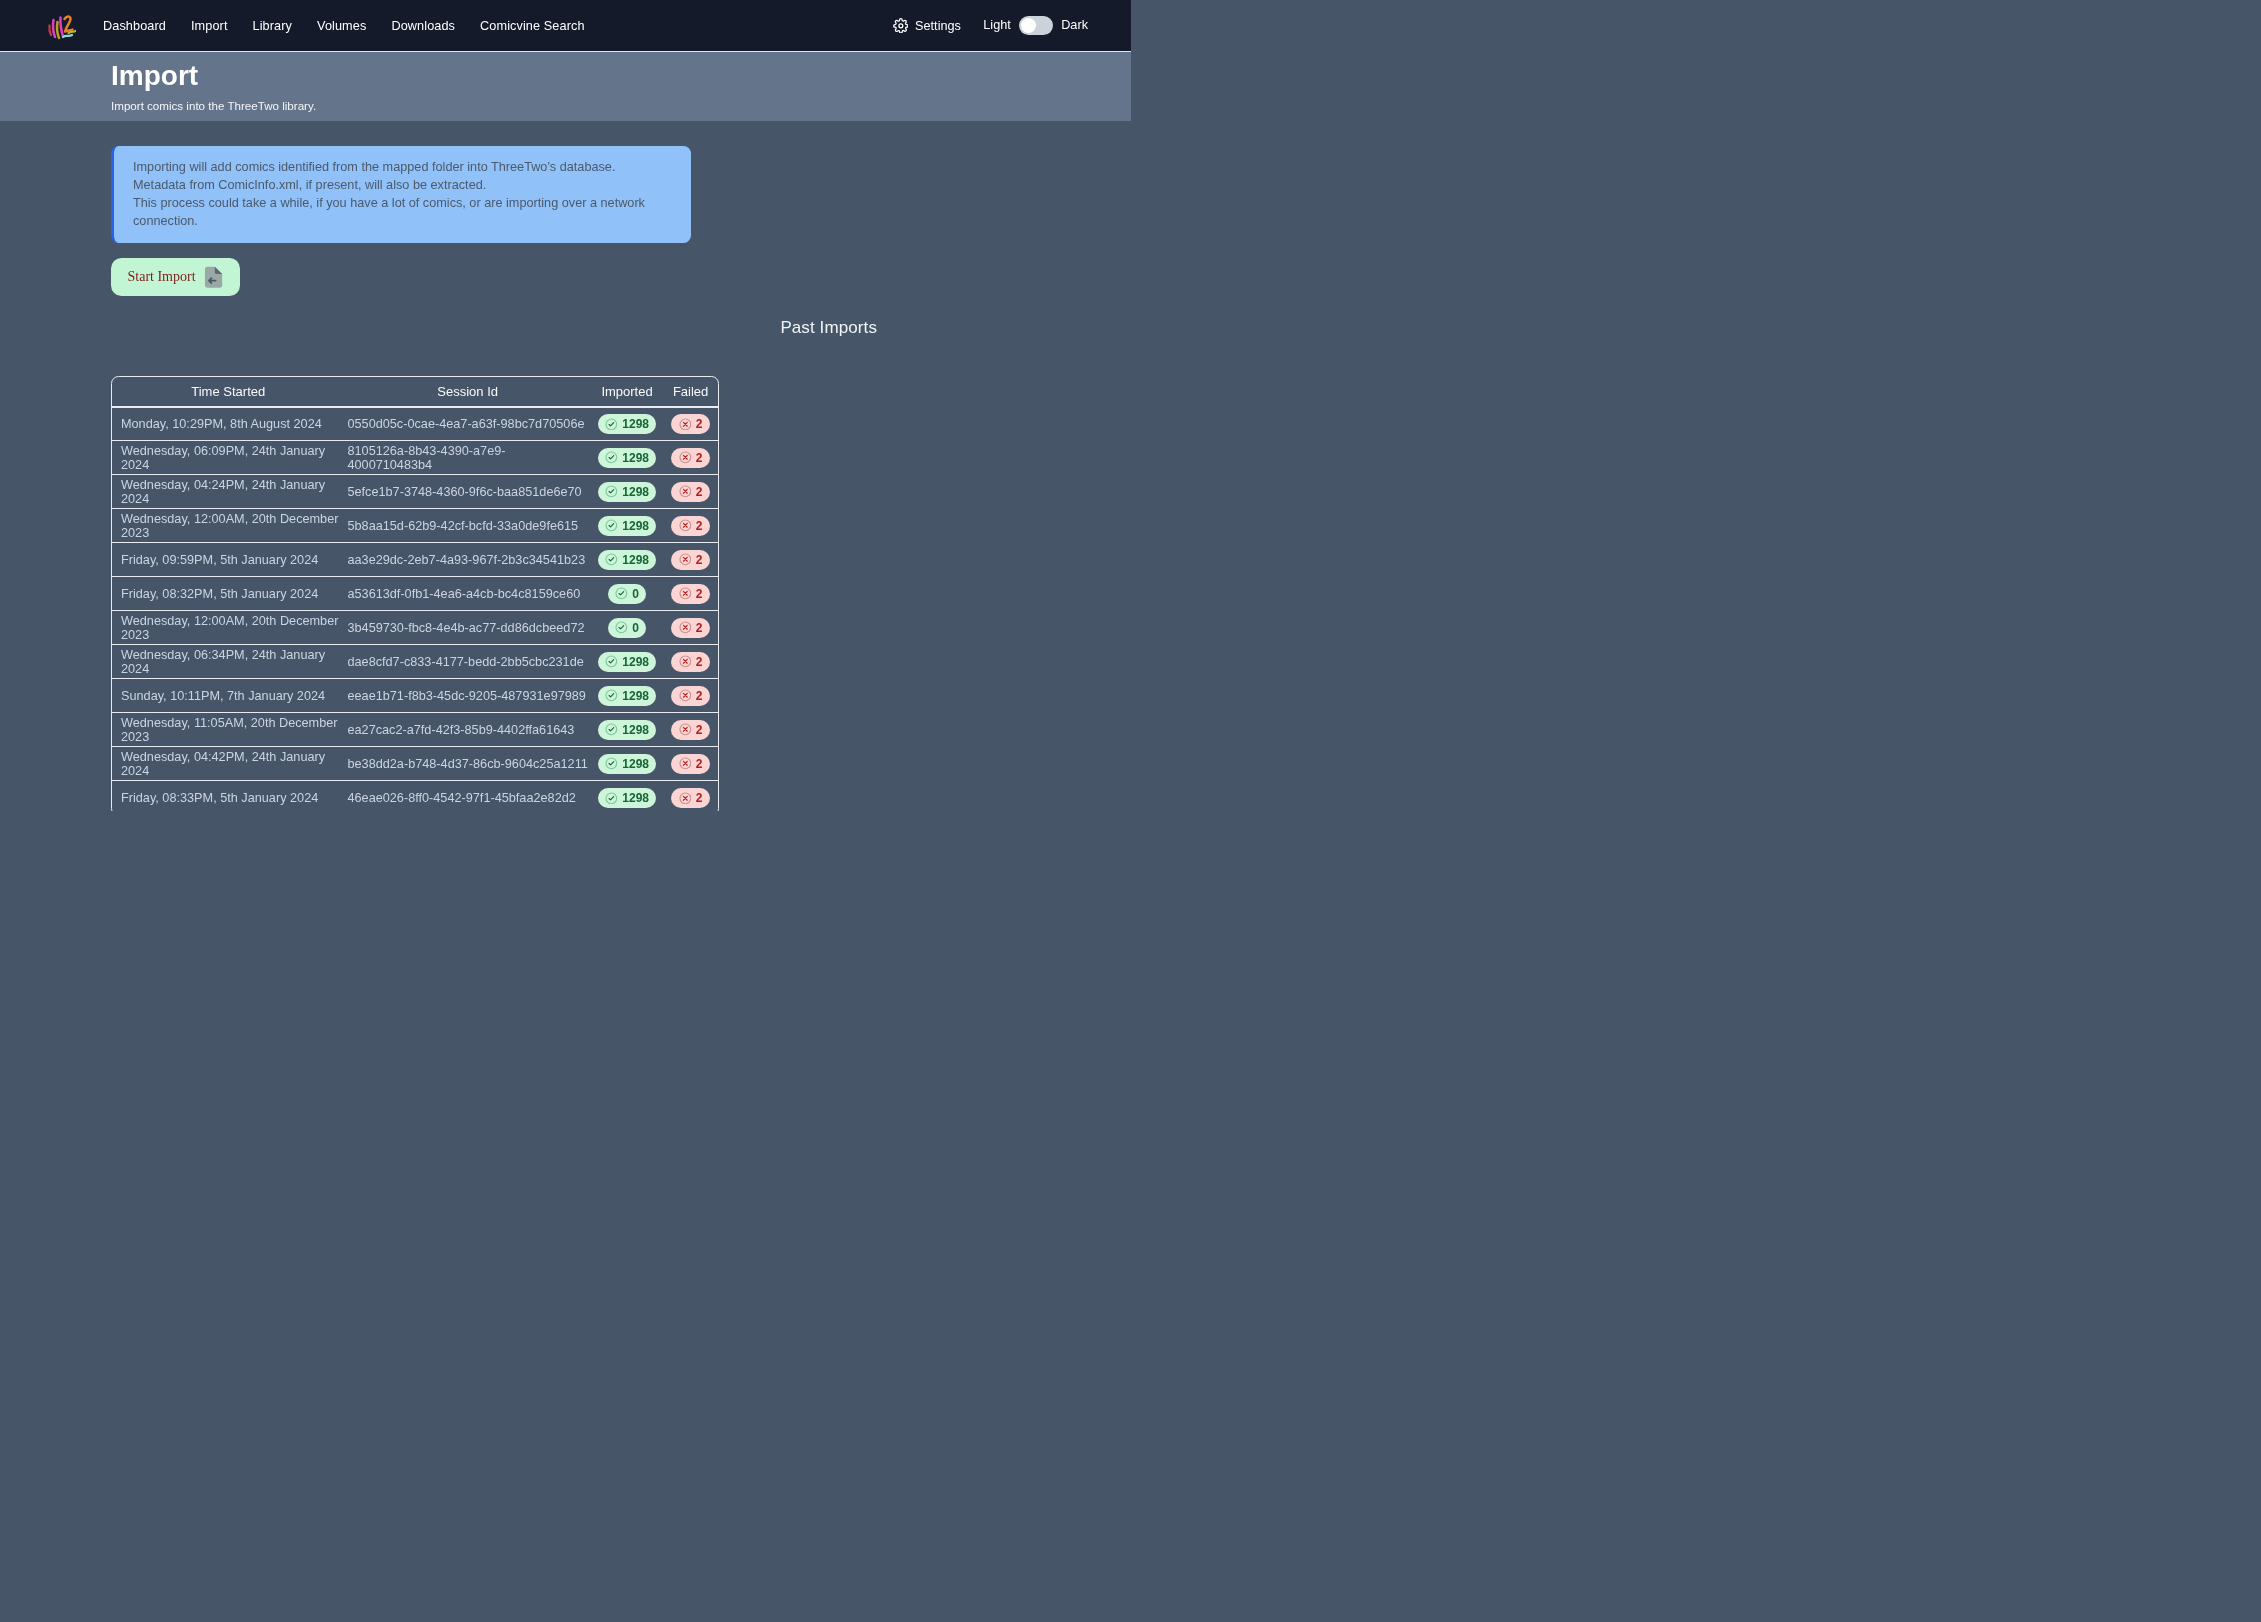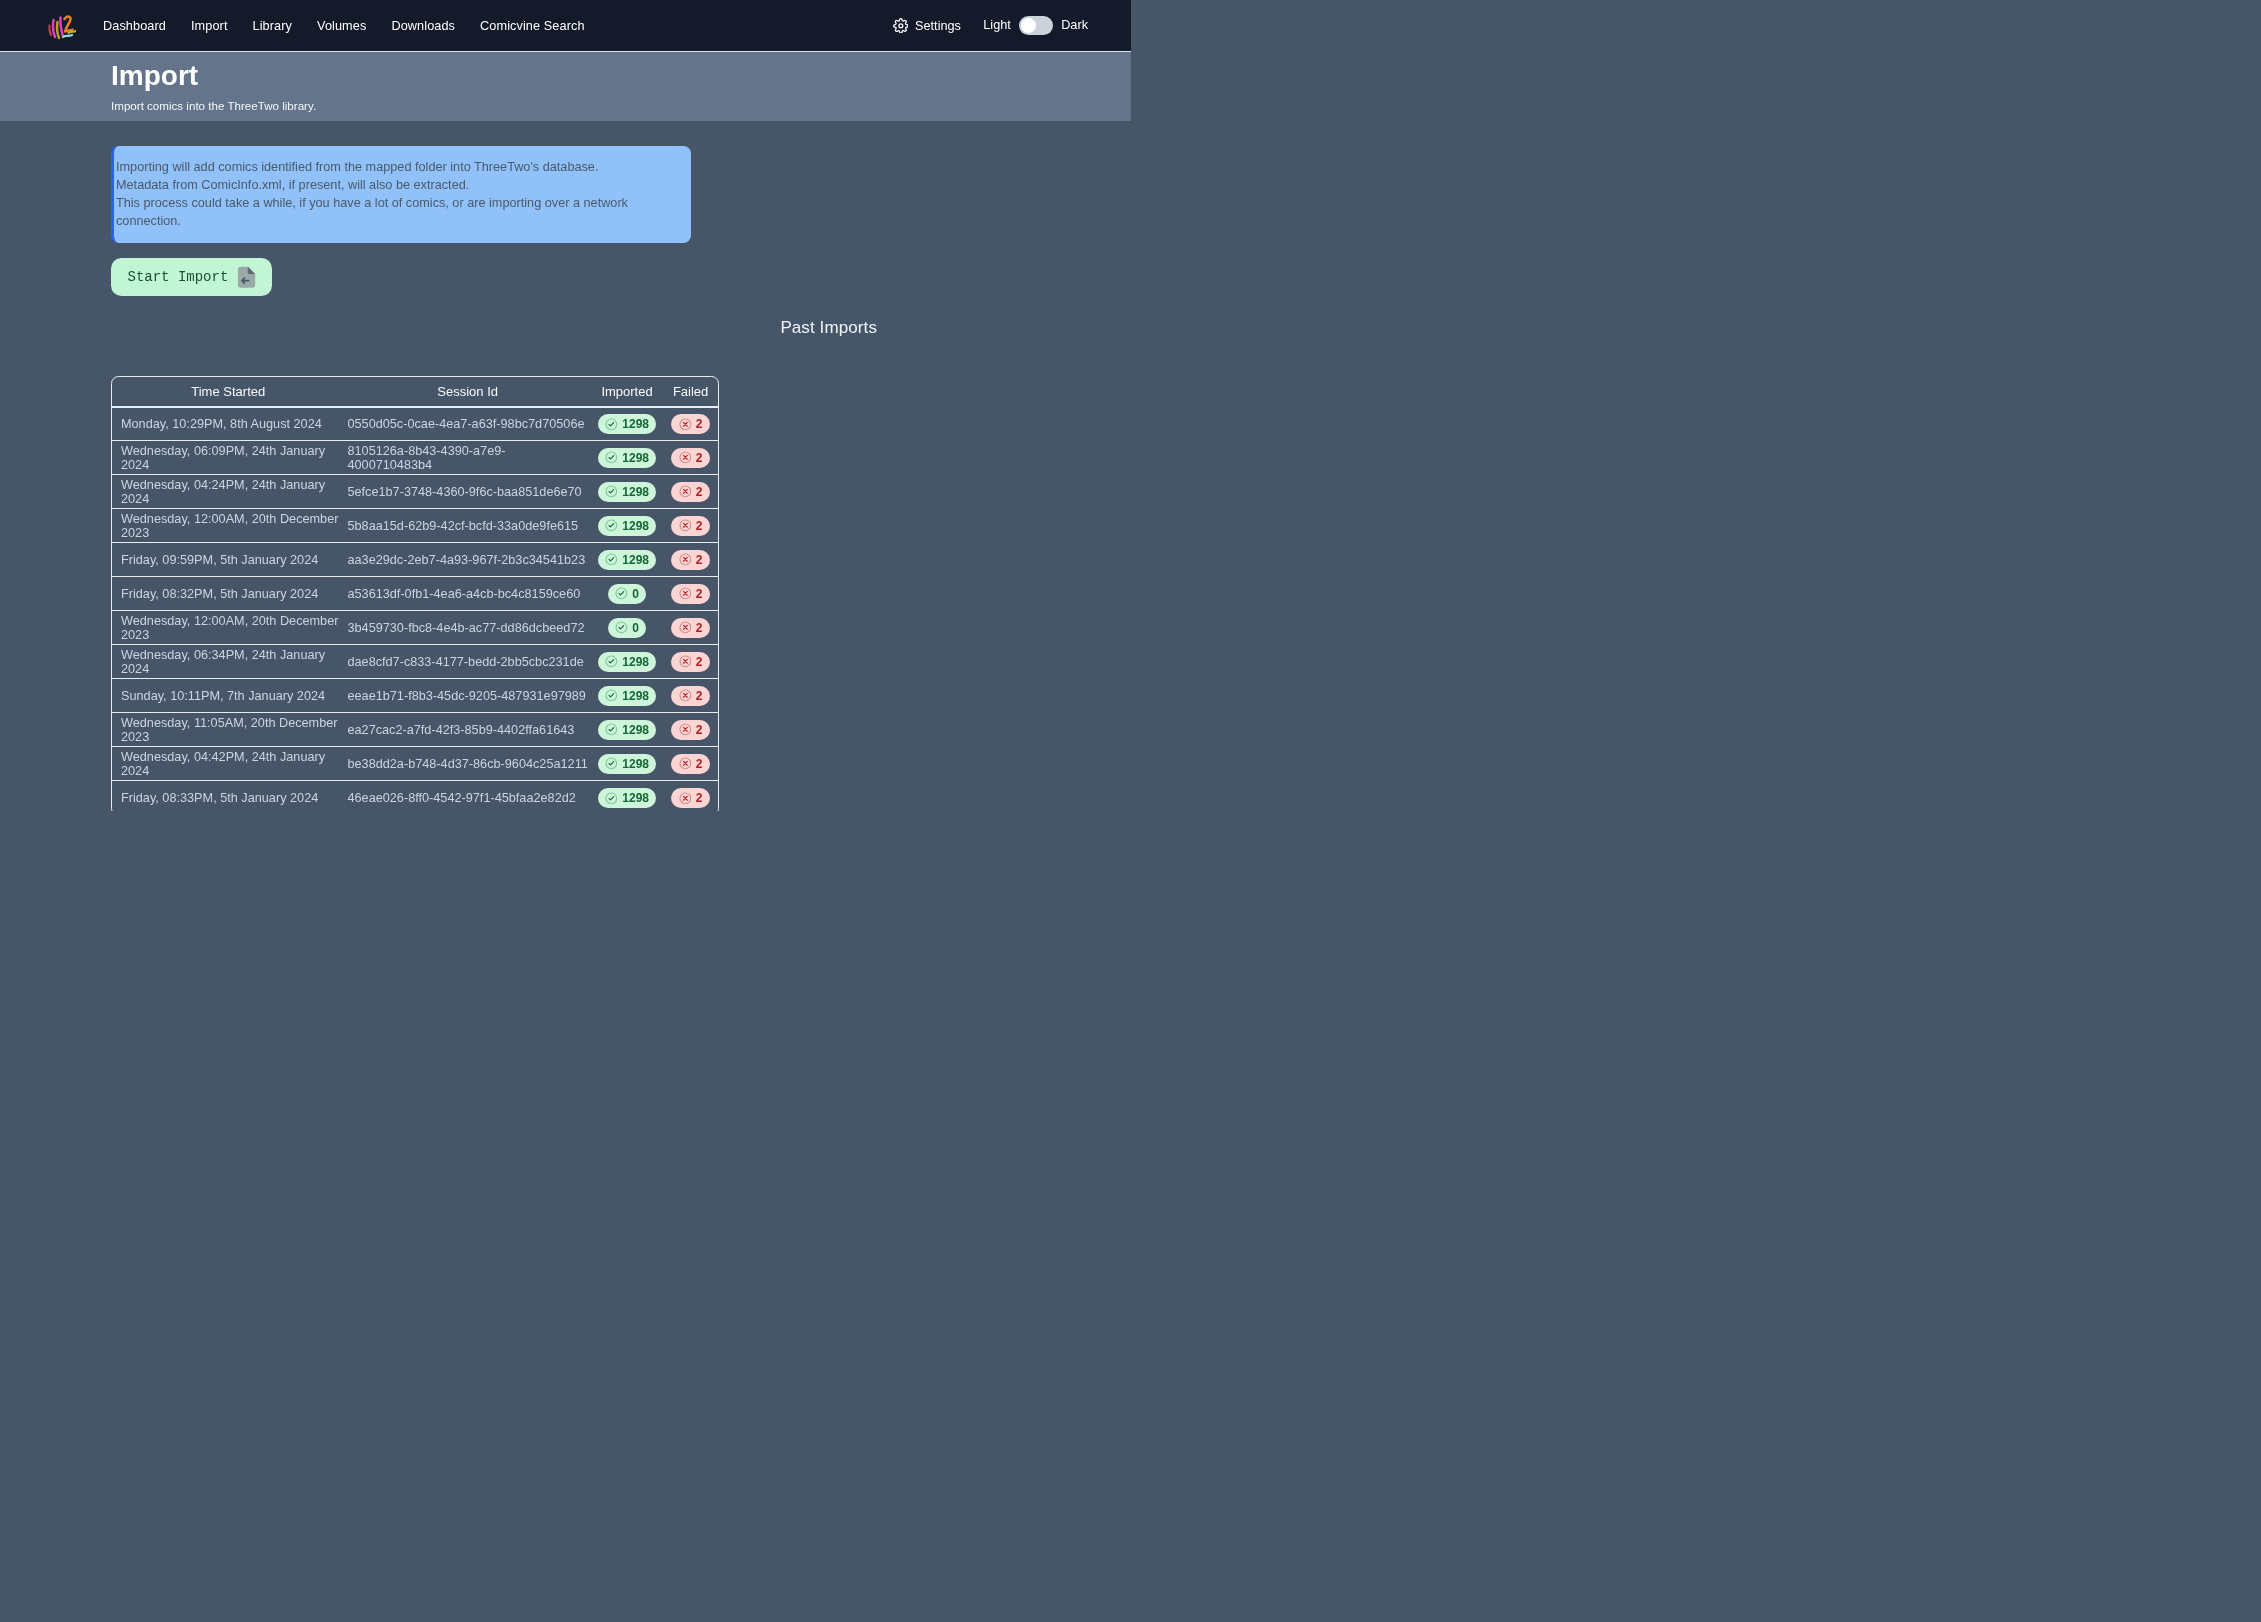--- a/index.html
+++ b/index.html
@@ -52,34 +52,34 @@
   .hero-subtitle { color: #f4f6f9; font-size: 11.6px; margin-top: 6.7px; }
 
   
   .main { padding: 25.4px 0 0 111px; }
 
   .alert {
     width: 580px;
     background: #90c1f8;
     border-left: 3.7px solid #2563eb;
     border-radius: 7.5px;
-    padding: 12px 2px;
+    padding: 12px 19px;
     color: #4b5a6b;
     font-size: 12.7px;
     line-height: 1.42;
   }
 
   .start-btn {
     margin-top: 15px;
     display: inline-flex; align-items: center; gap: 7.5px;
     background: #c2f5d3;
     border: none; border-radius: 10.5px;
     padding: 8.2px 16.5px 8.2px 16.5px;
-    font-family: Liberation Mono, monospace;
-    font-size: 14px; color: #14532d;
+    font-family: Liberation Serif, serif;
+    font-size: 14px; color: #7f1d1d;
     cursor: pointer;
   }
 
   .past-section { width: 766px; margin-top: 22.4px; }
   .past-header { display: flex; align-items: flex-end; gap: 21px; flex-direction: column; }
   .past-title { color: #f1f5f9; font-size: 17px; font-weight: 500; letter-spacing: 0.1px; }
   .past-divider { flex: 1; height: 0.7px; background: rgba(255,255,255,0.55); }
 
   
   .table-wrap {

